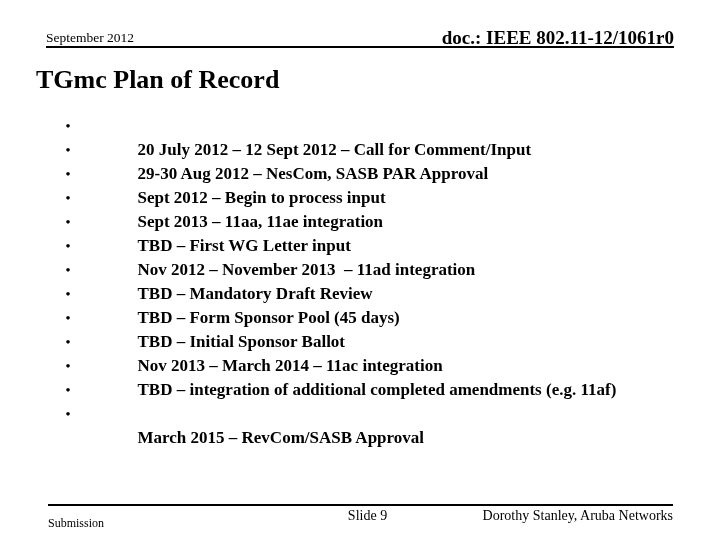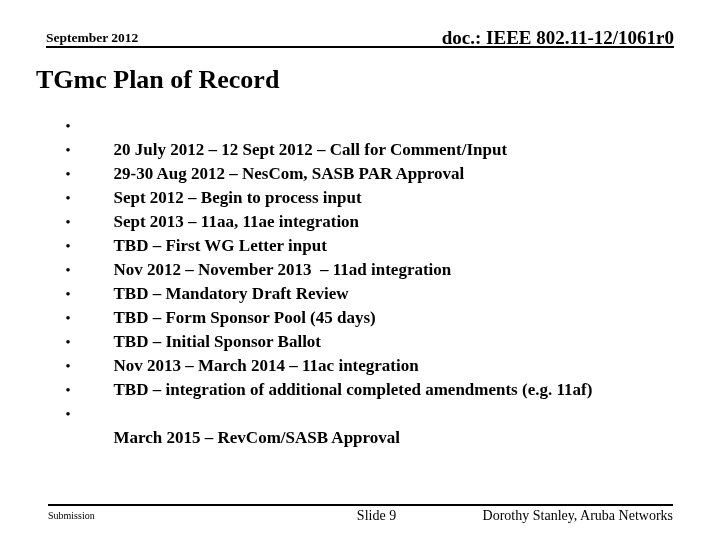--- a/index.html
+++ b/index.html
@@ -37,21 +37,21 @@
   .header-row {
     position: relative;
     display: block;
     height: 18px;
   }
   .header-left {
     position: absolute;
     left: 0;
     top: 0;
     font-size: 13.5px;
-    font-weight: bold;
+    font-weight: normal;
     line-height: 18px;
     white-space: nowrap;
   }
   .header-right {
     position: absolute;
     right: 0;
     top: 0;
     font-size: 19px;
     font-weight: bold;
     line-height: 18px;
@@ -103,20 +103,21 @@
     left: 4px;
     top: 0;
     width: 12px;
     text-align: center;
     font-size: 13px;
     line-height: 24px;
     font-weight: bold;
   }
   .body-list li .bullet-text {
     display: inline;
+    margin-left: 24px;
   }
 
   
   .footer-rule {
     position: absolute;
     left: 48px;
     top: 504px;
     width: 625px;
     height: 0;
     border-top: 2px solid #000000;
@@ -124,28 +125,28 @@
   .footer {
     position: absolute;
     left: 48px;
     top: 506px;
     width: 625px;
     height: 24px;
   }
   .footer-left {
     position: absolute;
     left: 0;
-    top: 3px;
-    font-size: 10px;
+    top: 10px;
+    font-size: 12px;
     line-height: 14px;
     white-space: nowrap;
   }
   .footer-center {
     position: absolute;
-    left: 16px;
+    left: 7px;
     top: 0;
     width: 625px;
     text-align: center;
     font-size: 14px;
     line-height: 20px;
     white-space: nowrap;
   }
   .footer-right {
     position: absolute;
     right: 0;

